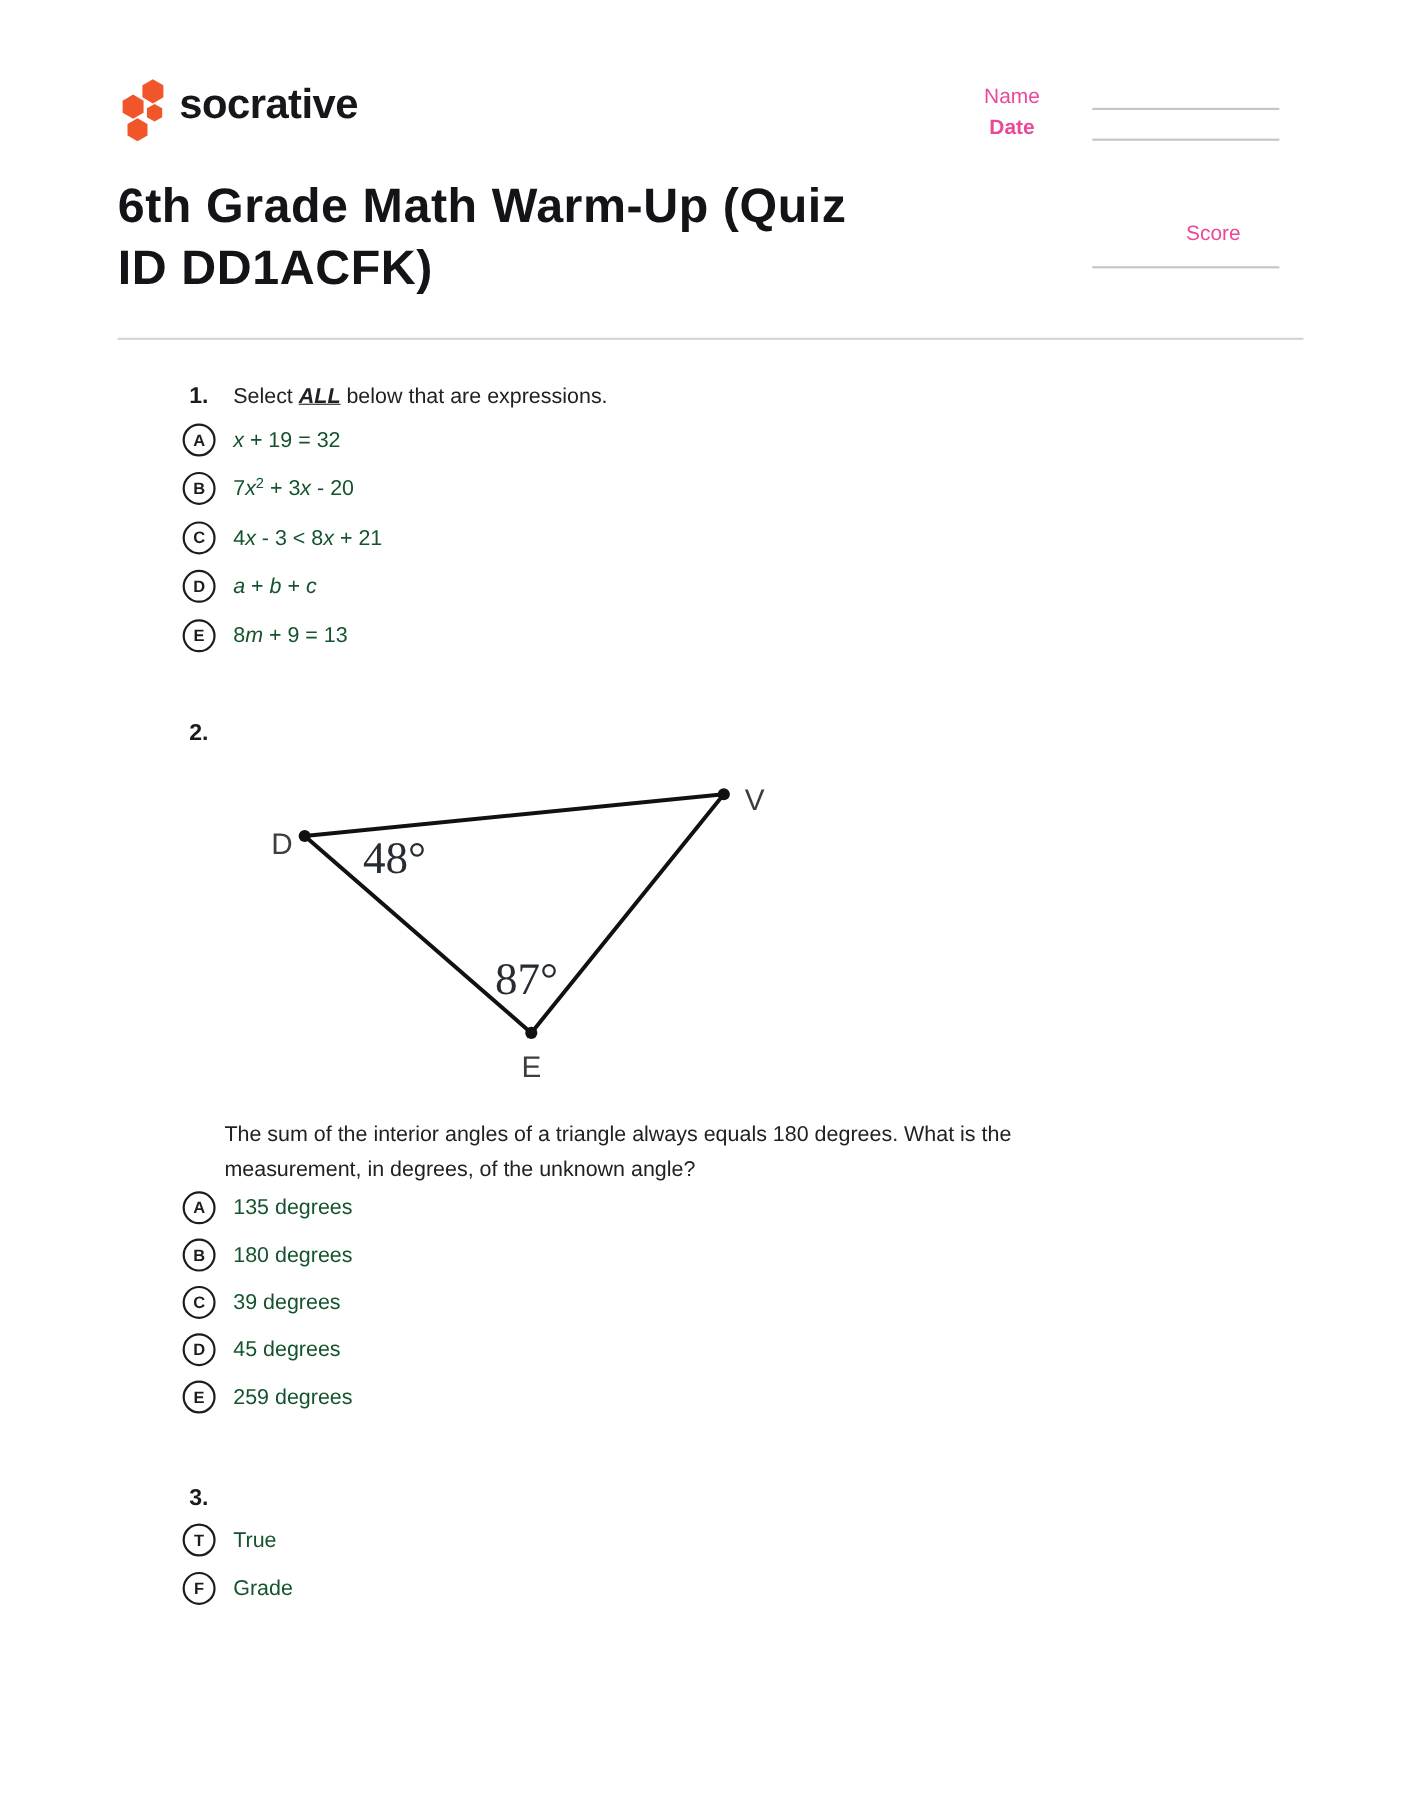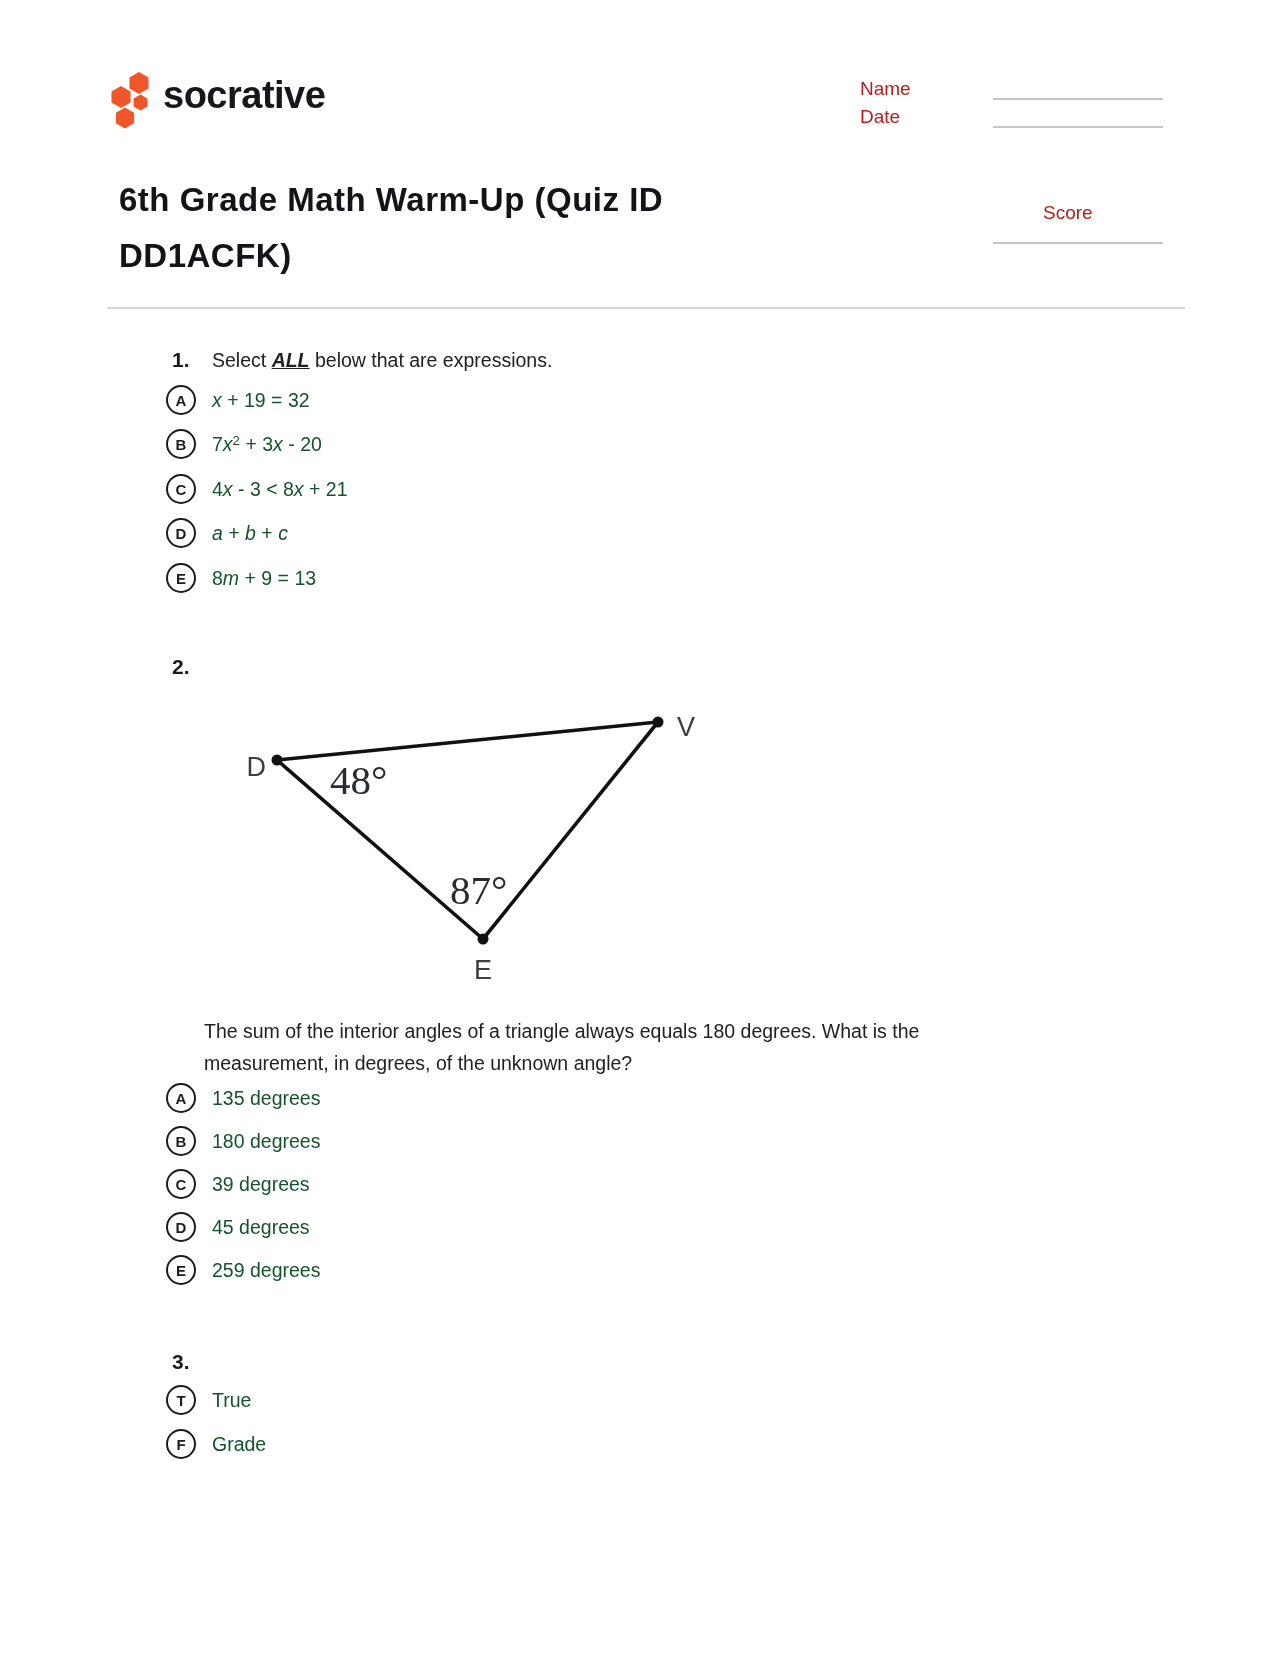--- a/index.html
+++ b/index.html
@@ -9,26 +9,26 @@
     -webkit-font-smoothing:antialiased;
   }
 
   
   .logo-mark{position:absolute;left:98px;top:66px;}
   .brand{
     position:absolute;left:163px;top:76px;font-size:38px;line-height:38px;
     font-weight:700;letter-spacing:-0.5px;color:#17171b;
   }
   .field-row{position:absolute;left:860px;width:303px;display:flex;align-items:flex-end;}
-  .field-label{width:120px;text-align:left;font-size:19px;color:#b91c1c;line-height:22px;}
+  .field-label{width:120px;text-align:center;font-size:19px;color:#ec4899;line-height:22px;}
   .field-line{width:170px;height:18px;margin-left:13px;border-bottom:2px solid #c6c6c6;}
 
   .quiz-title{
-    position:absolute;left:107px;top:160px;width:690px;margin:12px;
-    font-size:33px;line-height:56px;font-weight:700;letter-spacing:0.5px;color:#141418;
+    position:absolute;left:107px;top:160px;width:690px;margin:0;
+    font-size:44px;line-height:56px;font-weight:700;letter-spacing:0.5px;color:#141418;
   }
   .divider{position:absolute;left:107px;top:307px;width:1078px;height:2px;background:#d5d5d5;}
 
   
   .qheader{position:absolute;left:172px;display:flex;align-items:baseline;line-height:27px;white-space:nowrap;}
   .qnum{font-weight:700;font-size:21px;color:#1b1b1f;min-width:26px;margin-right:14px;}
   .qprompt{font-size:19.5px;color:#212125;}
   .qprompt-block{
     position:absolute;left:204px;top:1016px;width:790px;
     font-size:19.5px;line-height:31.5px;color:#212125;
@@ -61,21 +61,21 @@
   <polygon points="23,20 32.53,25.5 32.53,36.5 23,42 13.47,36.5 13.47,25.5" fill="#F1562A"></polygon>
   <polygon points="42.5,28.5 49.43,32.5 49.43,40.5 42.5,44.5 35.57,40.5 35.57,32.5" fill="#F1562A"></polygon>
   <polygon points="27,41.5 36.09,46.75 36.09,57.25 27,62.5 17.91,57.25 17.91,46.75" fill="#F1562A"></polygon>
 </svg>
 <div class="brand">socrative</div>
 
 <div class="field-row" style="top:78px;">
   <span class="field-label">Name</span>
   <span class="field-line"></span>
 </div>
-<div class="field-row" style="top:106px;">
+<div class="field-row" style="top:106px;font-weight:bold;">
   <span class="field-label">Date</span>
   <span class="field-line"></span>
 </div>
 <div class="field-row" style="top:202px;flex-direction:column;">
   <span class="field-label">Score</span>
   <span class="field-line"></span>
 </div>
 
 <h1 class="quiz-title">6th Grade Math Warm-Up (Quiz ID DD1ACFK)</h1>
 <div class="divider"></div>

